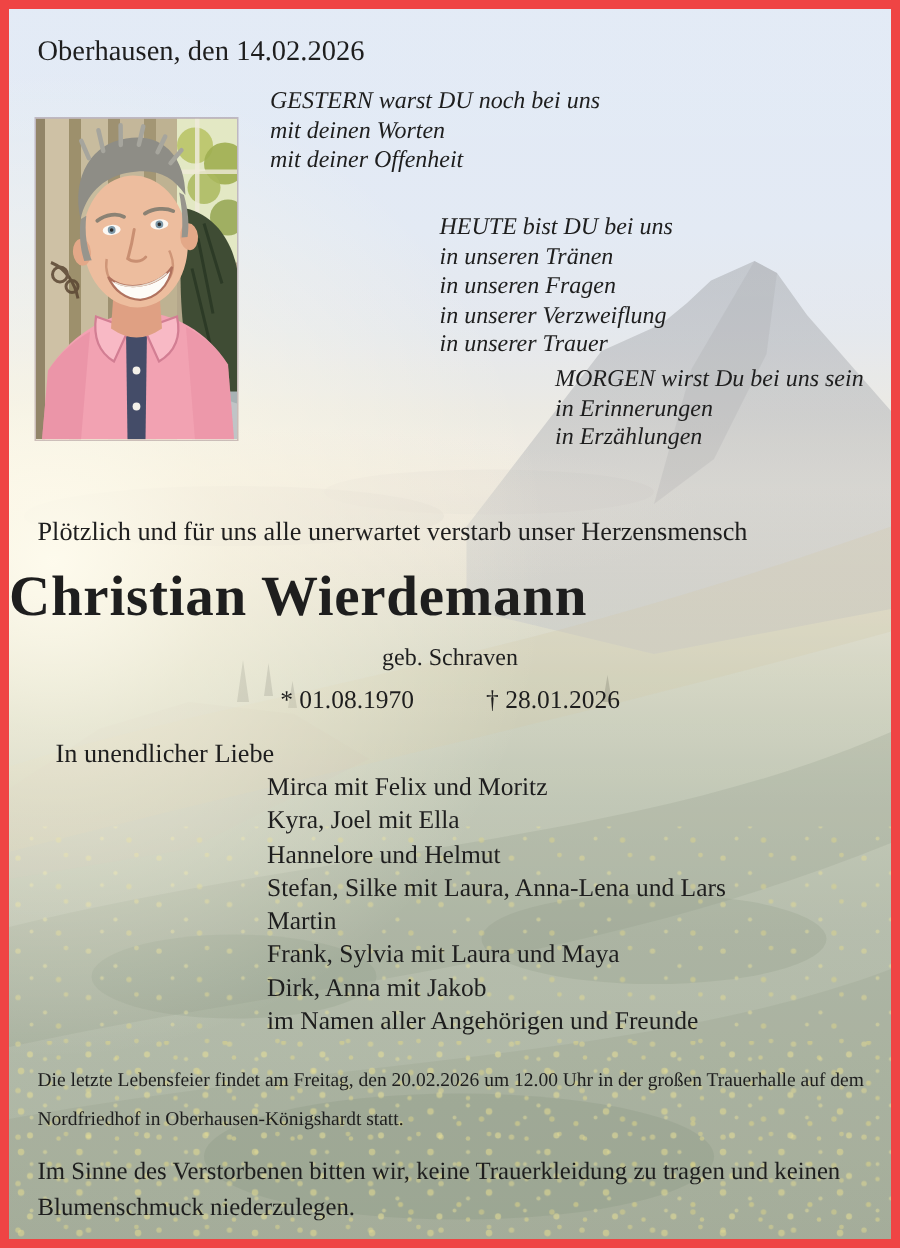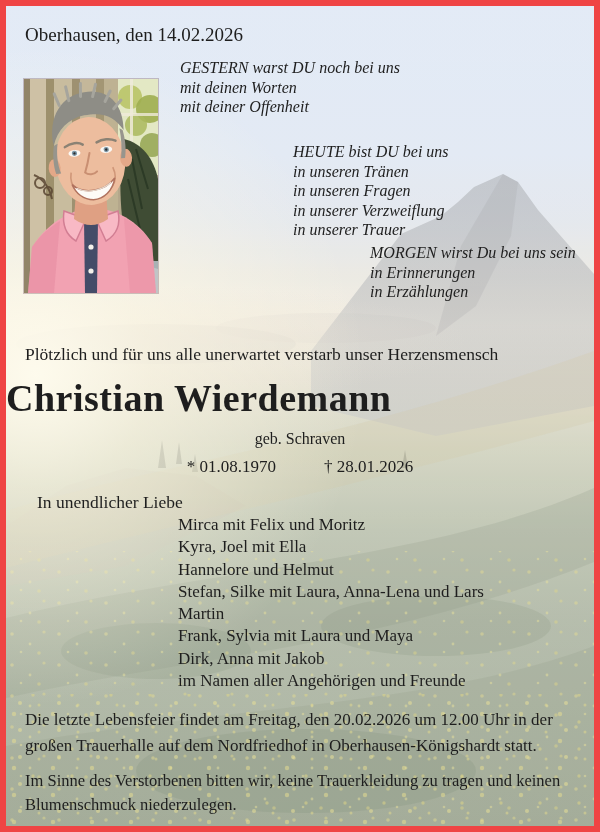--- a/index.html
+++ b/index.html
@@ -43,21 +43,21 @@
   .poem-heute{left:287px;top:136px;}
   .poem-morgen{left:364px;top:237px;}
   .intro{left:19px;top:338px;font-size:17.5px;}
   .name{left:0;top:370px;width:100%;font-size:38px;font-weight:bold;letter-spacing:.5px;}
   .birthname{left:0;top:424px;width:100%;text-align:center;font-size:16px;}
   .dates{left:0;top:451px;width:100%;text-align:center;font-size:17px;}
   .dates span{display:inline-block;}
   .dates .gap{width:48px;}
   .liebe{left:19px;top:486px;font-size:17.5px;margin-left:12px;}
   .family{left:172px;top:508px;font-size:17px;line-height:22.3px;}
-  .service{left:19px;top:701px;width:552px;font-size:17px;line-height:25.5px;white-space:normal;}
+  .service{left:19px;top:701px;width:552px;font-size:13px;line-height:25.5px;white-space:normal;}
   .wishes{left:19px;top:763px;width:540px;font-size:16.5px;line-height:24px;white-space:normal;}
 </style>
 </head>
 <body>
 
 <div class="card">
 
   <div class="bg-base"></div>
 
   <svg class="bg-svg" width="588" height="820" viewBox="0 0 588 820" aria-hidden="true">

